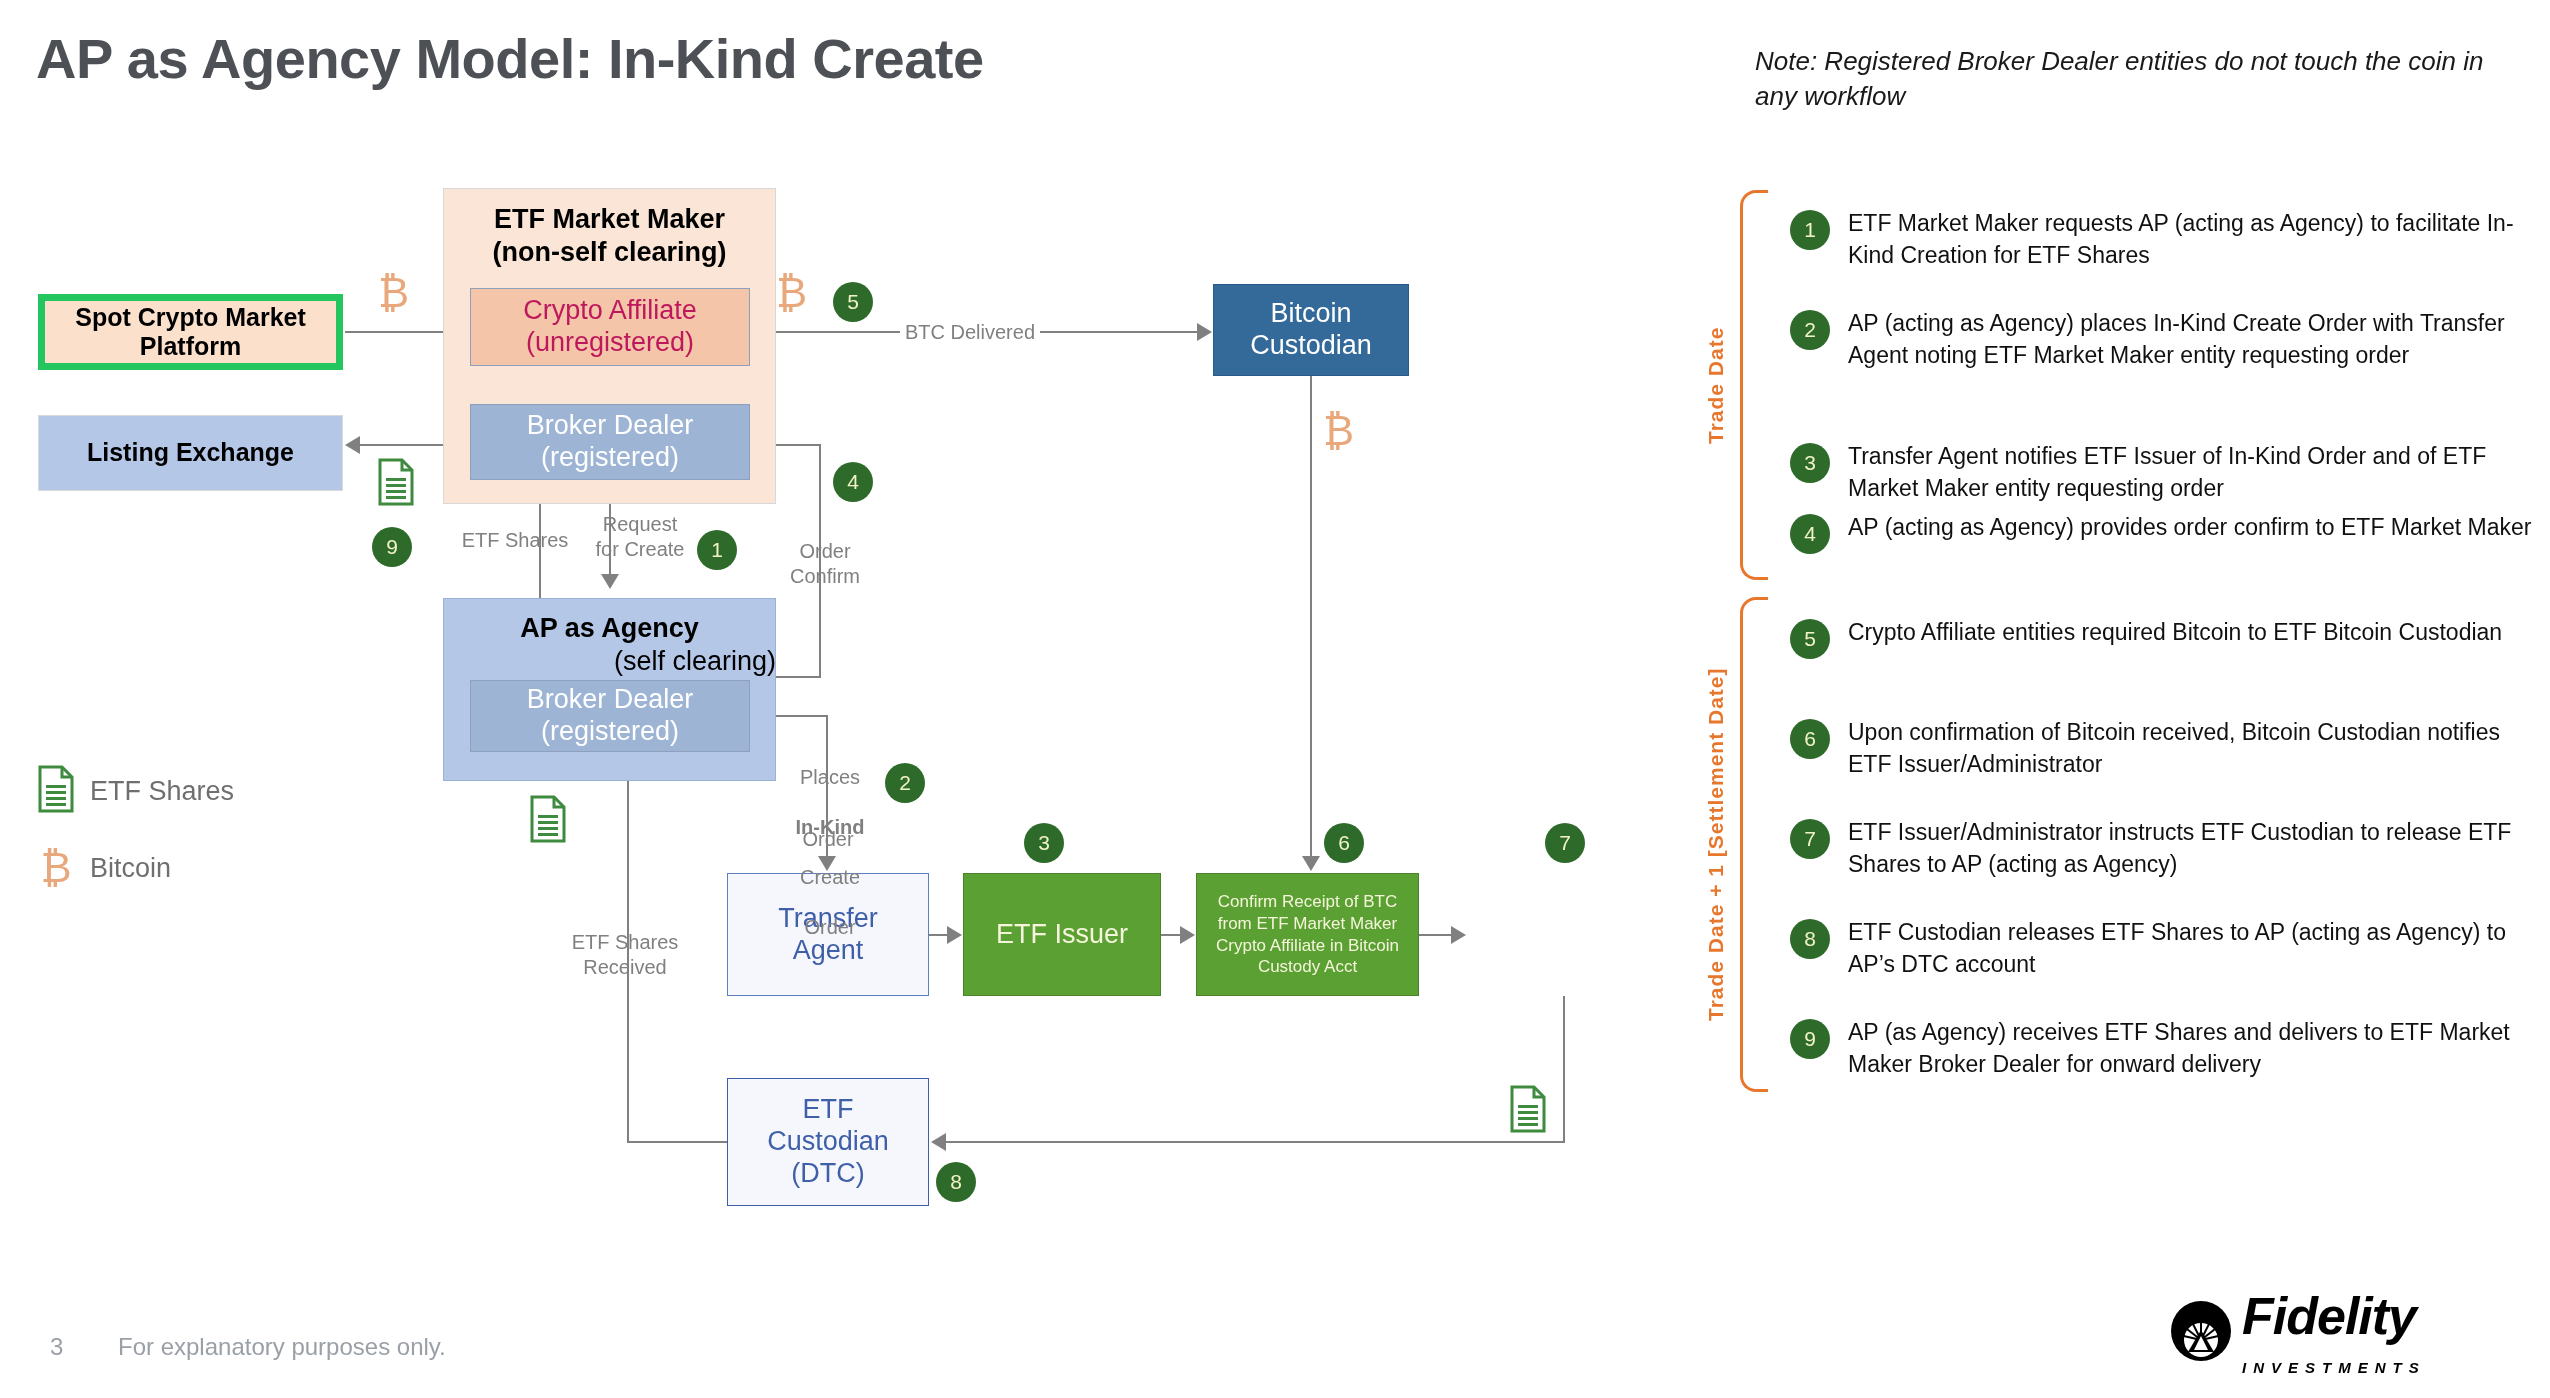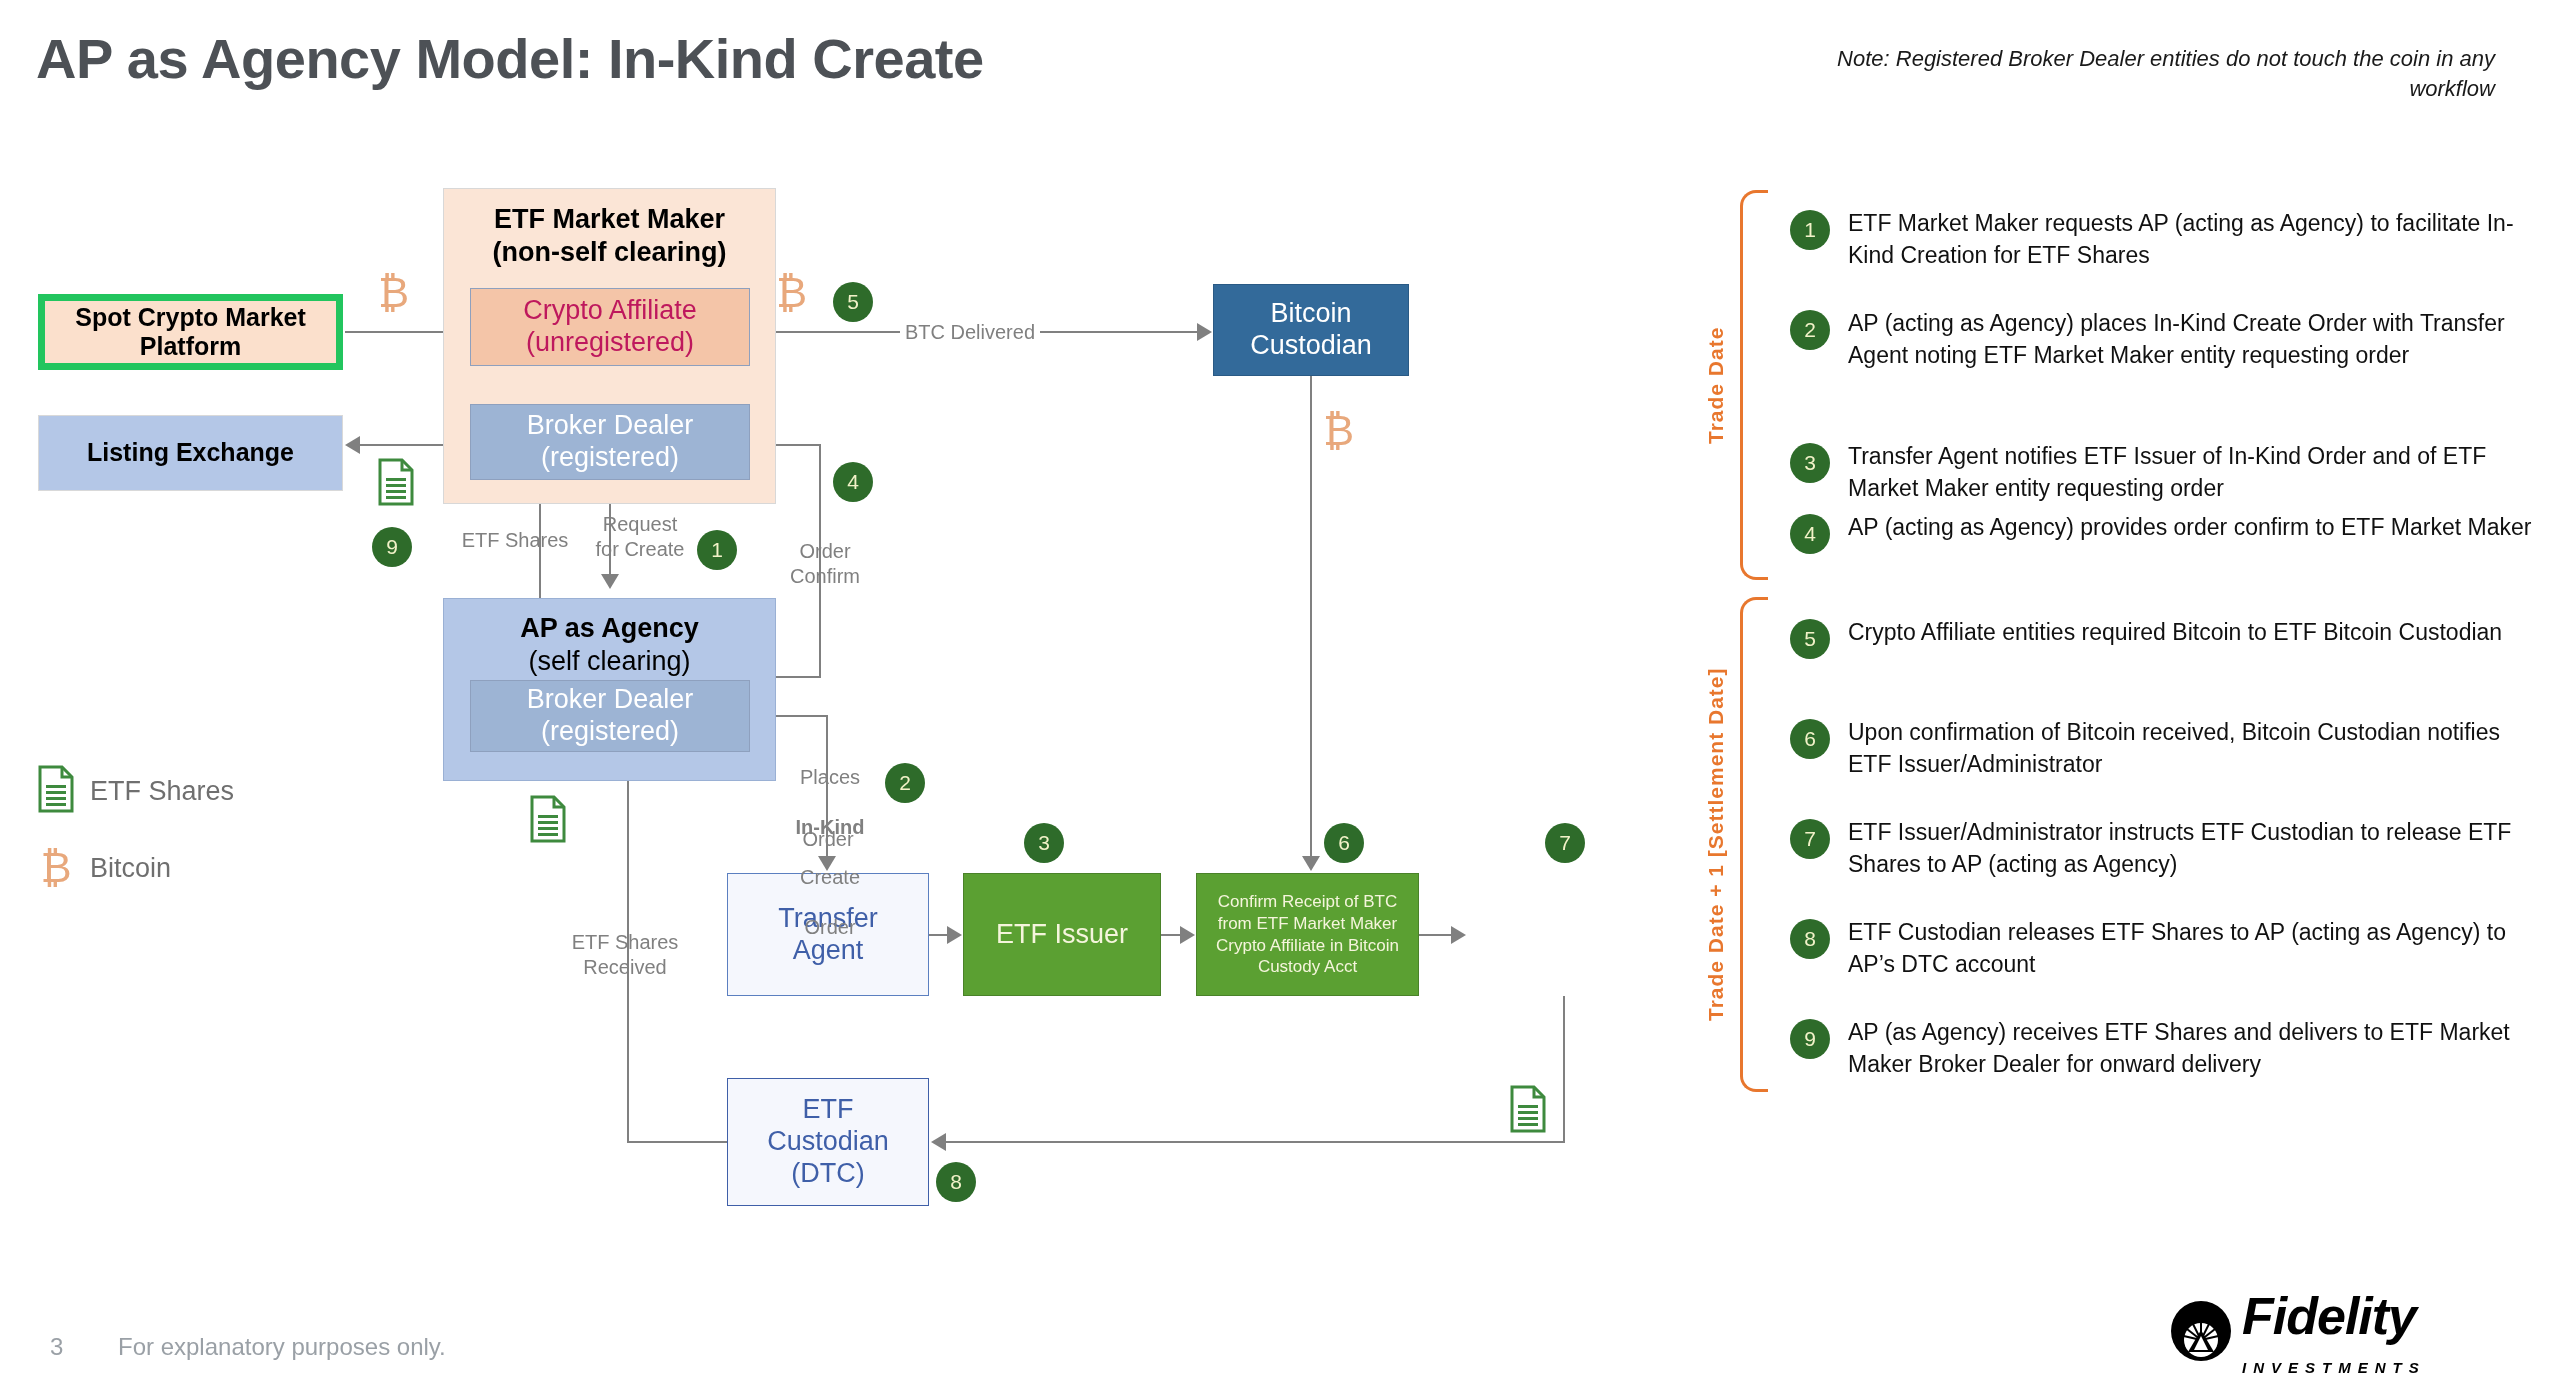--- a/index.html
+++ b/index.html
@@ -21,22 +21,22 @@
   #page-title {
     left: 36px; top: 26px;
     font-size: 56px; font-weight: bold;
     color: #4D5156; letter-spacing: -0.5px;
     white-space: nowrap;
   }
 
   
   #top-note {
     left: 1755px; top: 44px; width: 740px;
-    font-size: 22px; font-style: italic; color: #1a1a1a;
-    text-align: right; line-height: 1.35;
+    font-size: 26px; font-style: italic; color: #1a1a1a;
+    text-align: left; line-height: 1.35;
   }
 
   
   .box {
     display: flex; align-items: center; justify-content: center;
     text-align: center; line-height: 1.18;
   }
 
   
   #mm-container {
@@ -74,21 +74,21 @@
   
   #ap-container {
     left: 443px; top: 598px; width: 333px; height: 183px;
     background: #B4C7E7; border: 1px solid #9ab0d4;
   }
   #ap-title {
     left: 443px; top: 612px; width: 333px;
     text-align: center; font-size: 27px; font-weight: bold; color: #000;
     line-height: 1.22;
   }
-  #ap-title .sub { font-weight: normal; }
+  #ap-title .sub { font-weight: normal; text-align: right; }
   #ap-broker-dealer {
     left: 470px; top: 680px; width: 280px; height: 72px;
     background: #9DB4D4; border: 1px solid #8EA0BE;
     color: #ffffff; font-size: 27px;
   }
 
   
   #bitcoin-custodian {
     left: 1213px; top: 284px; width: 196px; height: 92px;
     background: #336A9A; border: 1px solid #2a5a85;

